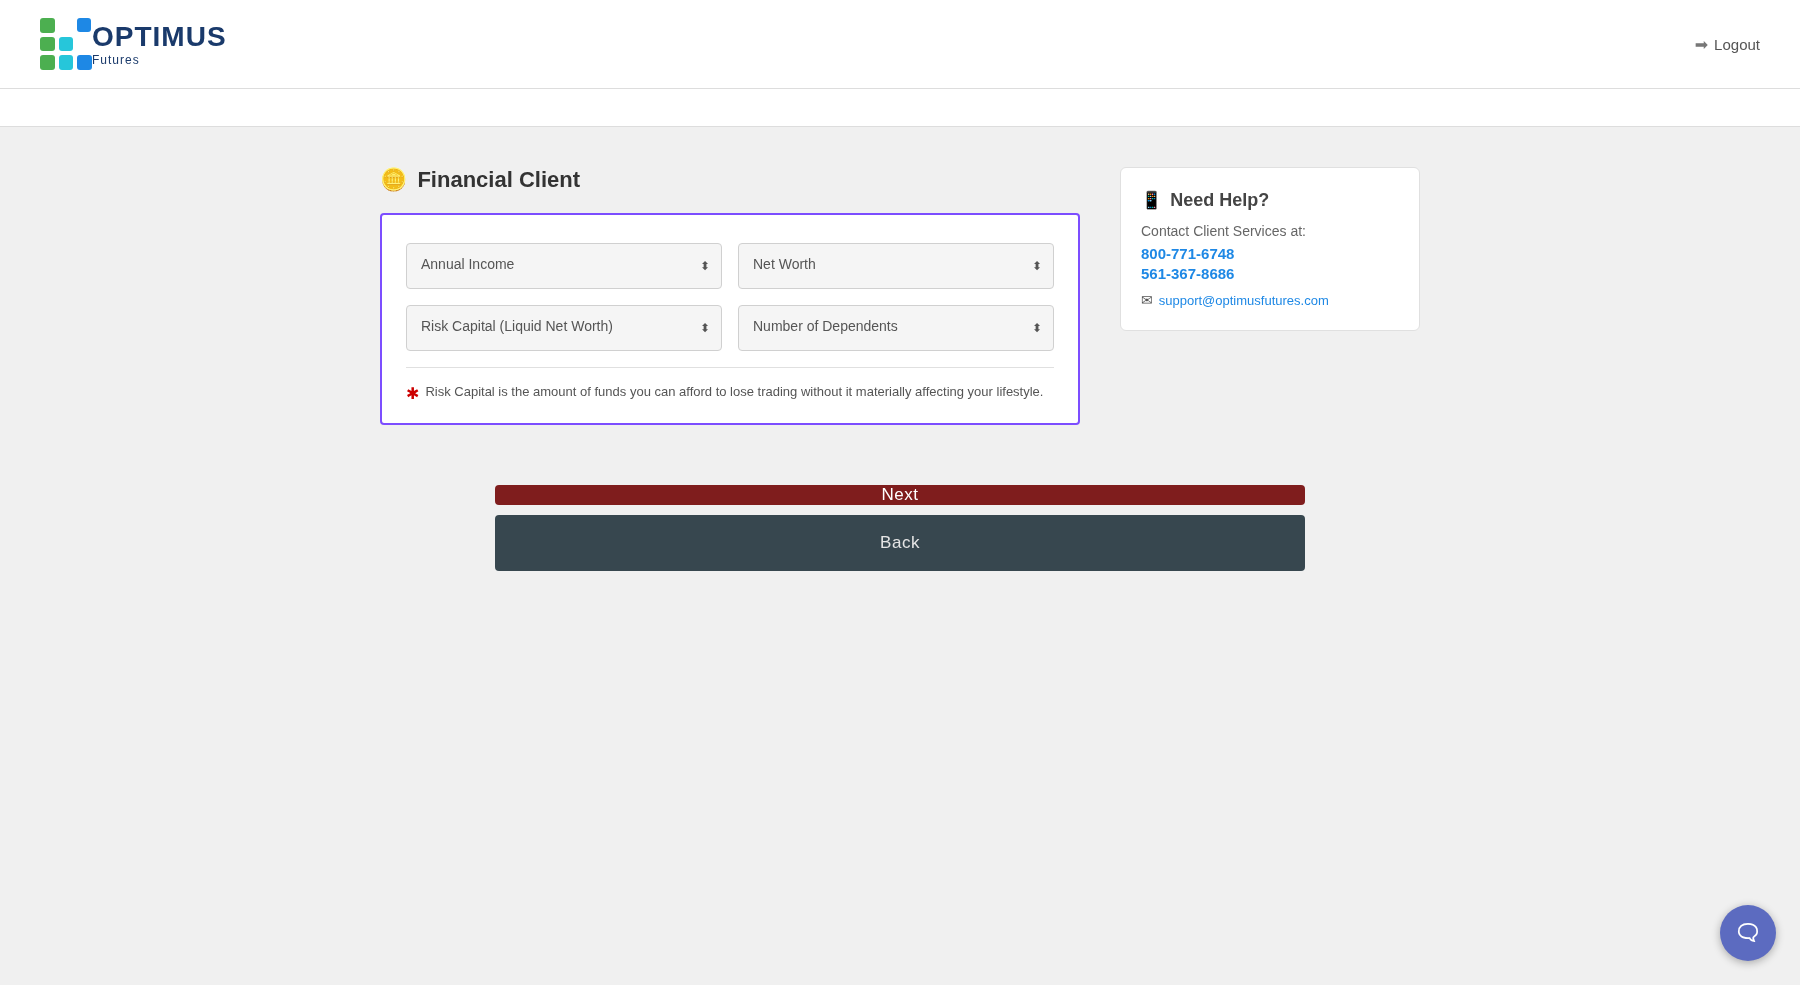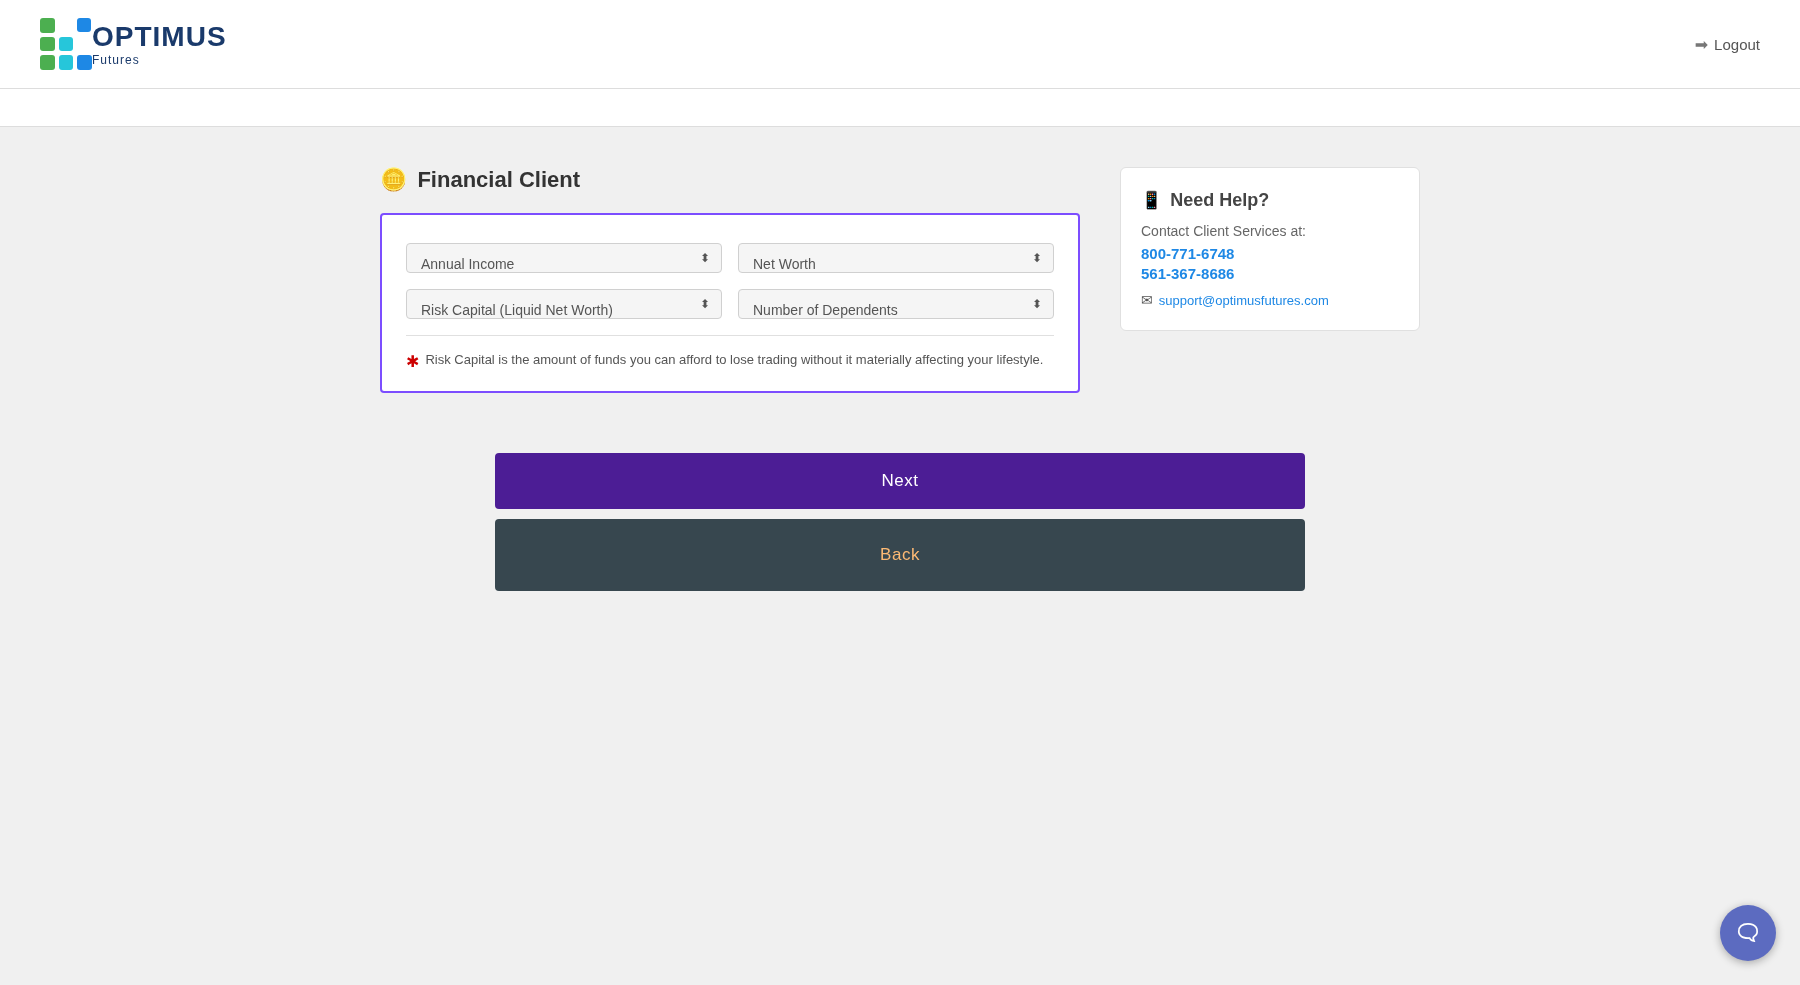--- a/index.html
+++ b/index.html
@@ -107,21 +107,21 @@
       display: flex;
       gap: 16px;
       margin-bottom: 16px;
     }
     .select-wrapper {
       flex: 1;
       position: relative;
     }
     .form-select {
       width: 100%;
-      padding: 12px 36px 0 14px;
+      padding: 12px 36px 16px 14px;
       font-size: 14px;
       color: #555;
       background: #f5f5f5;
       border: 1px solid #d0d0d0;
       border-radius: 4px;
       appearance: none;
       -webkit-appearance: none;
       cursor: pointer;
       outline: none;
     }
@@ -201,36 +201,35 @@
       text-decoration: none;
       text-align: right;
     }
     .buttons-section {
       max-width: 870px;
       margin: 20px auto 0;
       padding: 0 30px;
     }
     .btn-next {
       width: 100%;
-      padding: 18px;
-      background: #4c1d95;
+      background: #7f1d1d;
       color: #fff;
       border: none;
       border-radius: 4px;
       font-size: 17px;
       font-weight: 500;
       cursor: pointer;
       margin-bottom: 10px;
       letter-spacing: 0.5px;
     }
     .btn-back {
       width: 100%;
-      padding: 26px;
+      padding: 18px;
       background: #37474f;
-      color: #fdba74;
+      color: #e5e5e5;
       border: none;
       border-radius: 4px;
       font-size: 17px;
       font-weight: 500;
       cursor: pointer;
       letter-spacing: 0.5px;
     }
     .chat-bubble {
       position: fixed;
       bottom: 24px;

